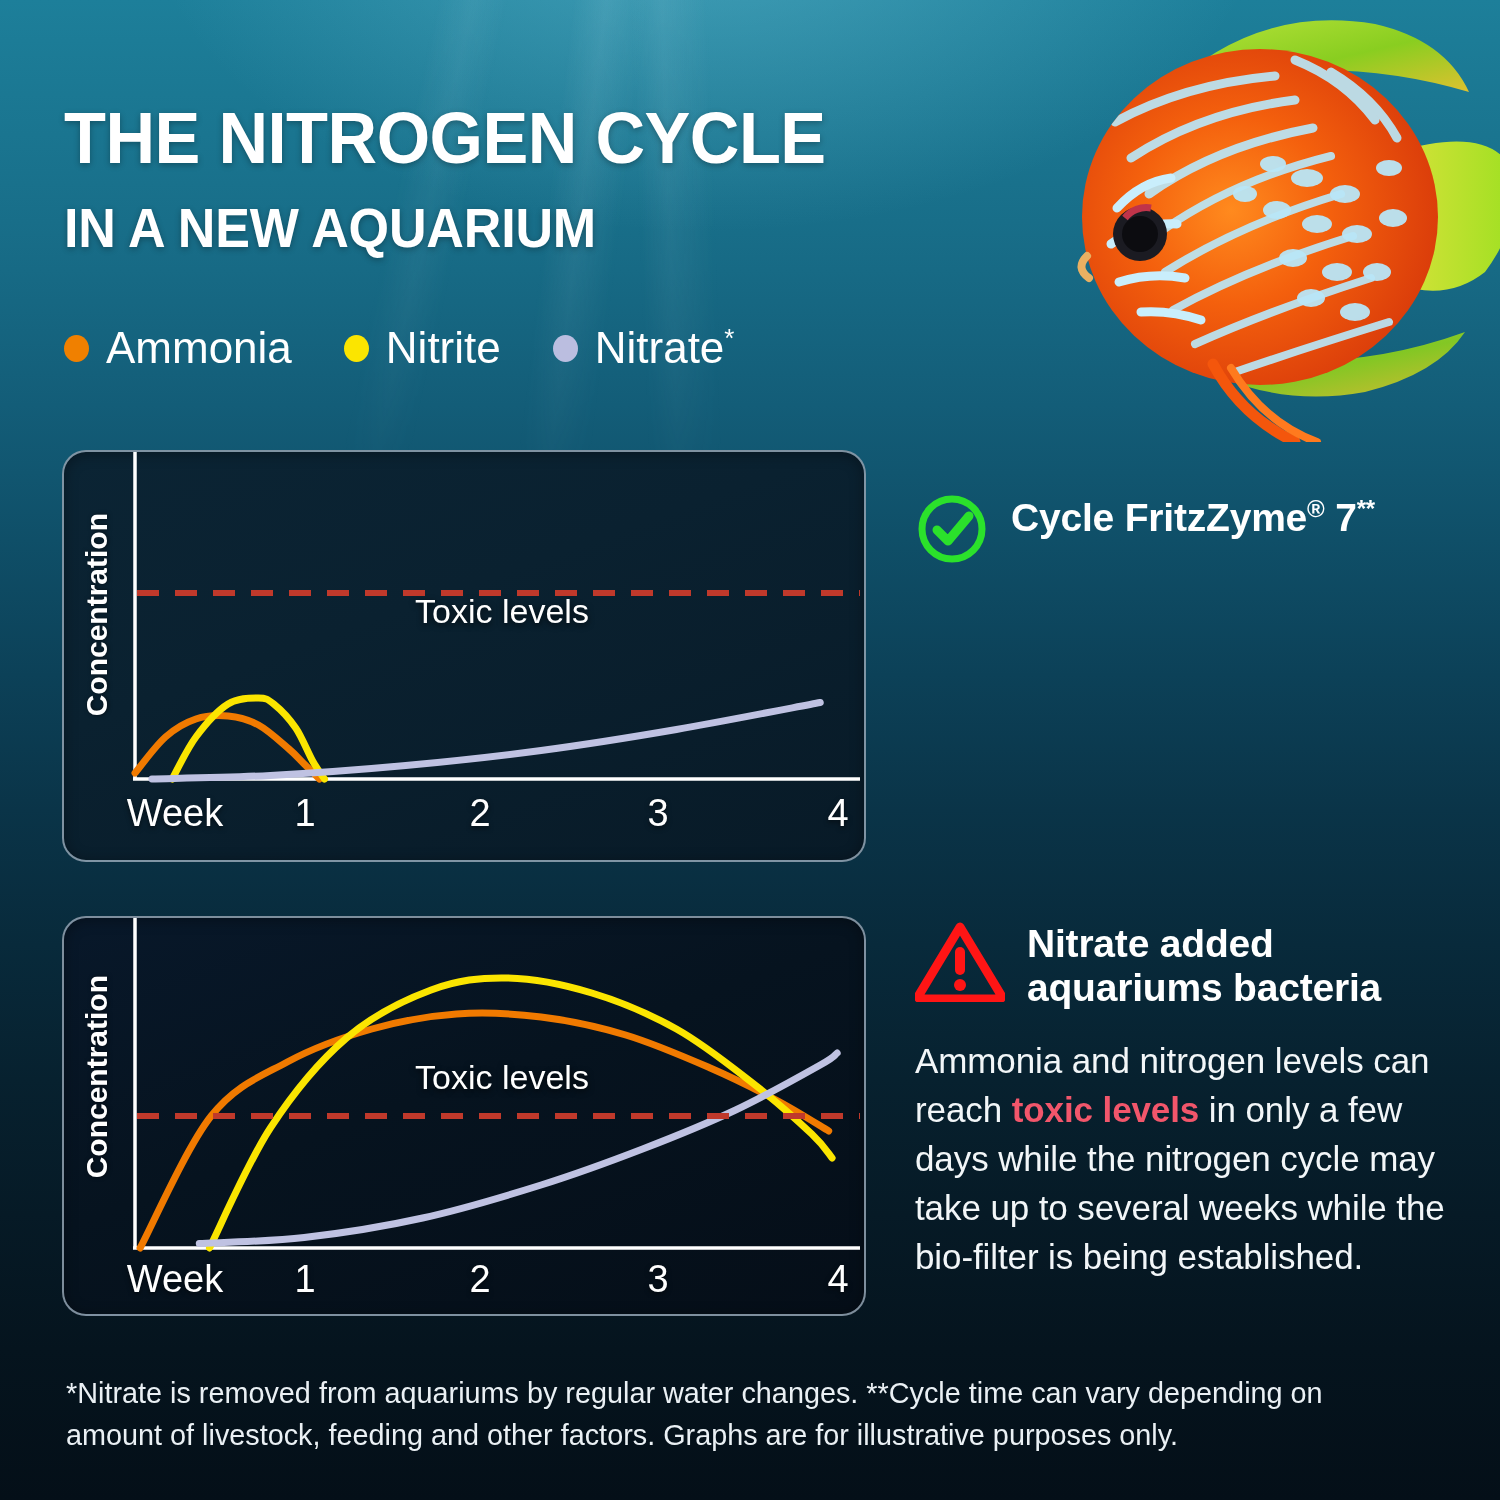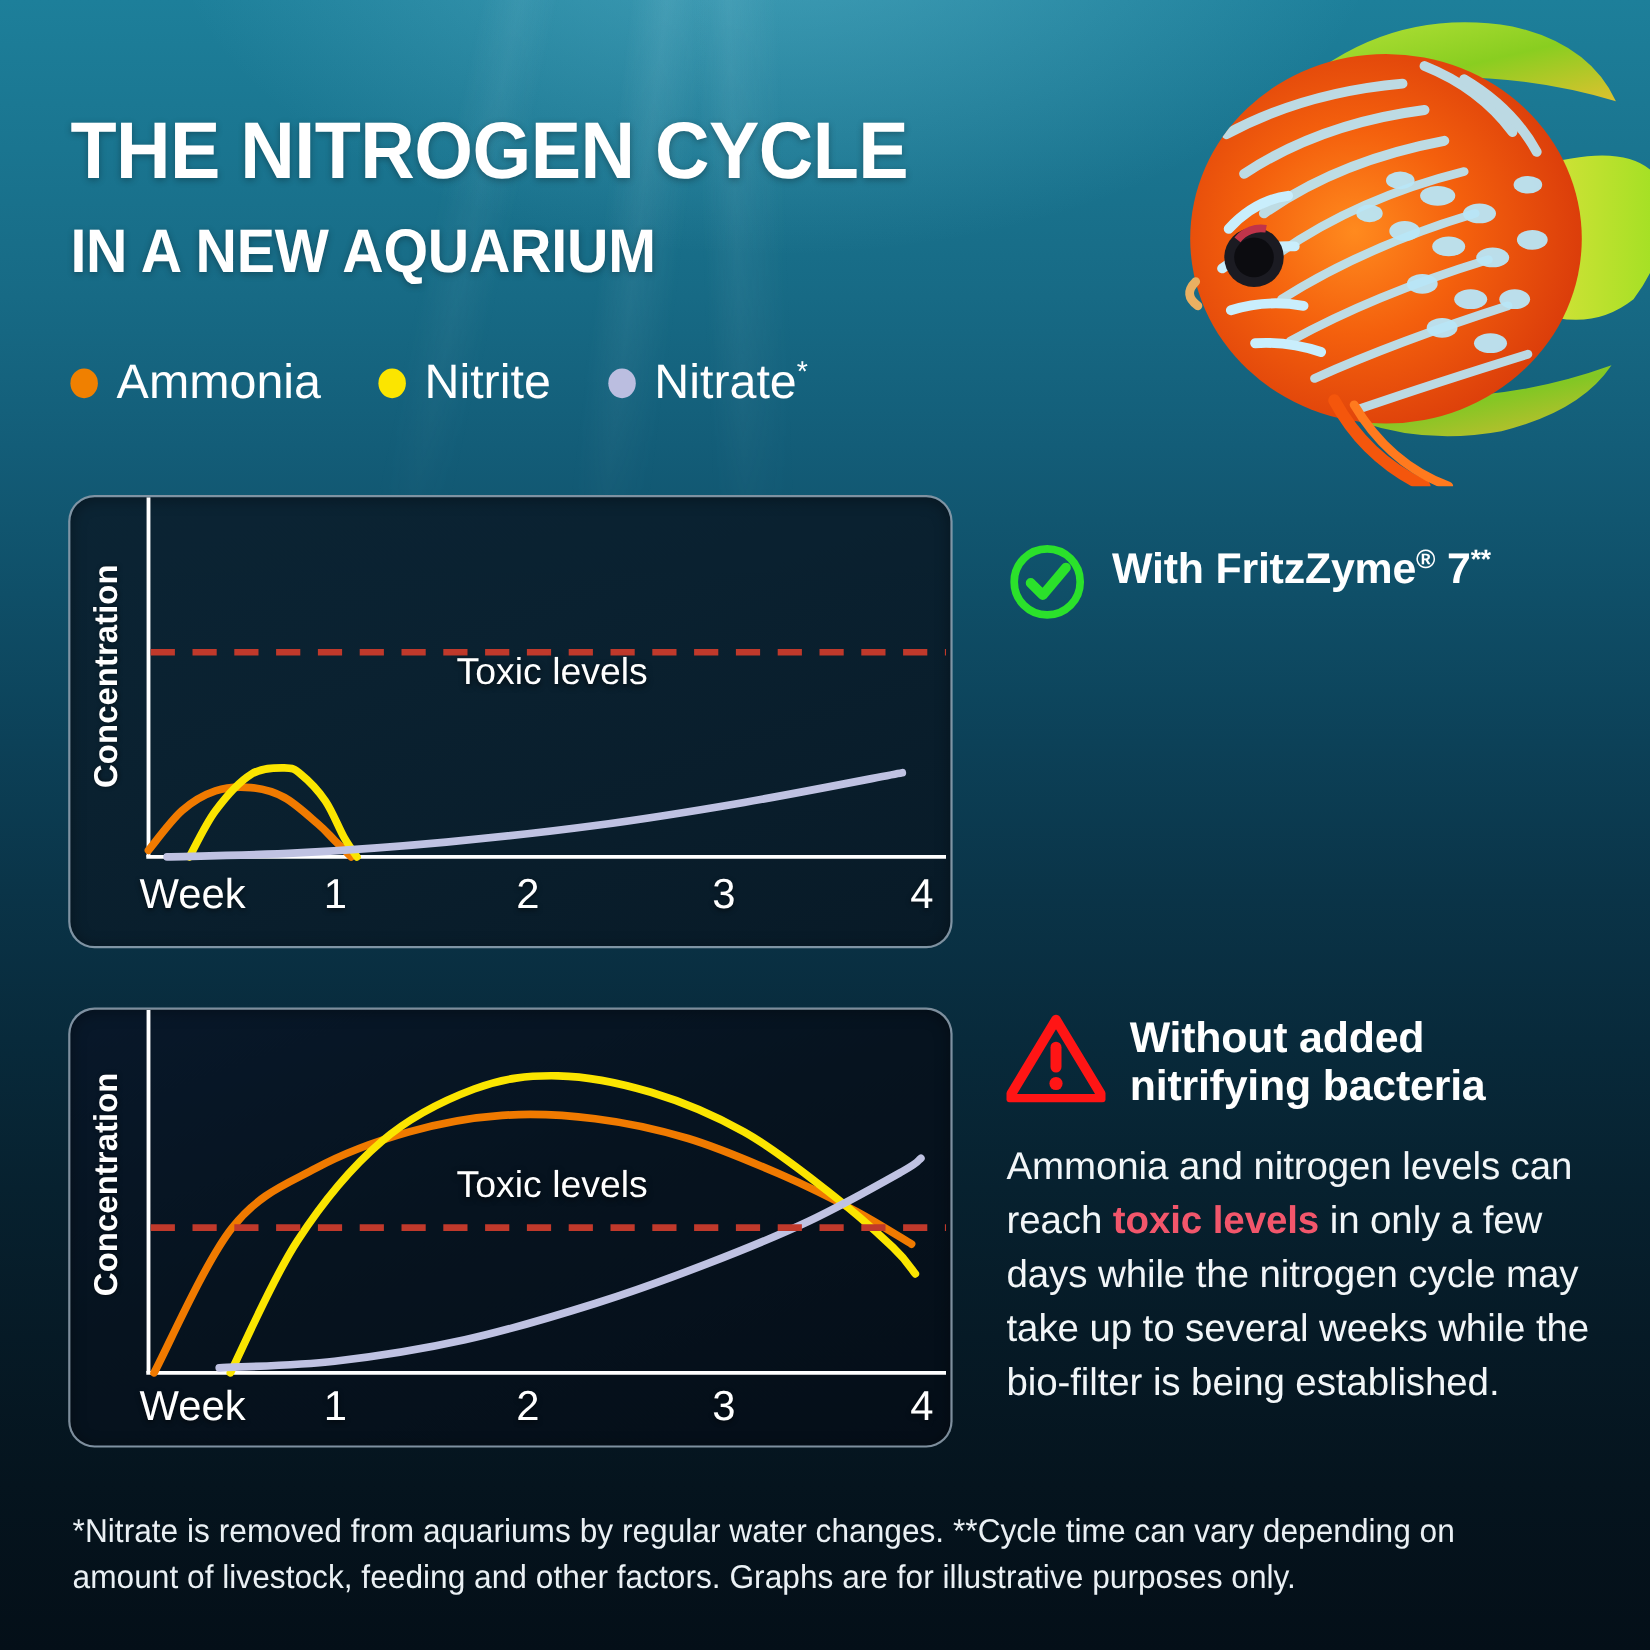--- a/index.html
+++ b/index.html
@@ -254,34 +254,34 @@
   <div class="toxic-text" id="toxic2" style="left:502px;top:1058px;">Toxic levels</div>
 
   <div class="rblock" id="rblock1">
     <div class="rhead">
       <span class="ricon">
         <svg width="74" height="74" viewBox="0 0 74 74">
           <circle cx="37" cy="37" r="30" fill="none" stroke="#2BE12B" stroke-width="7"></circle>
           <path d="M22 38 L33 49 L54 24" fill="none" stroke="#2BE12B" stroke-width="9" stroke-linecap="round" stroke-linejoin="round"></path>
         </svg>
       </span>
-      <div class="rtitle"><span>With FritzZyme</span><sup>®</sup><span> 7</span><sup>**</sup></div>
+      <div class="rtitle"><span>Cycle FritzZyme</span><sup>®</sup><span> 7</span><sup>**</sup></div>
     </div>
   </div>
 
   <div class="rblock" id="rblock2">
     <div class="rhead">
       <span class="ricon" style="margin-top:2px;">
         <svg width="90" height="82" viewBox="0 0 90 82">
           <path d="M45 7 L86 75 Q88 79 83 79 L7 79 Q2 79 4 75 Z" fill="none" stroke="#FF1515" stroke-width="9" stroke-linejoin="round"></path>
           <rect x="40" y="27" width="10" height="28" rx="5" fill="#FF1515"></rect>
           <circle cx="45" cy="65" r="6" fill="#FF1515"></circle>
         </svg>
       </span>
-      <div class="rtitle"><span>Without added</span><br><span>nitrifying bacteria</span></div>
+      <div class="rtitle"><span>Nitrate added</span><br><span>aquariums bacteria</span></div>
     </div>
     <div class="rbody">
       <span>Ammonia and nitrogen levels can reach </span><span class="hl-red">toxic levels</span><span> in only a few days while the nitrogen cycle may take up to several weeks while the bio-filter is being established.</span>
     </div>
   </div>
 
   <div class="footer">*Nitrate is removed from aquariums by regular water changes. **Cycle time can vary depending on amount of livestock, feeding and other factors. Graphs are for illustrative purposes only.</div>
 
 </div>
 

